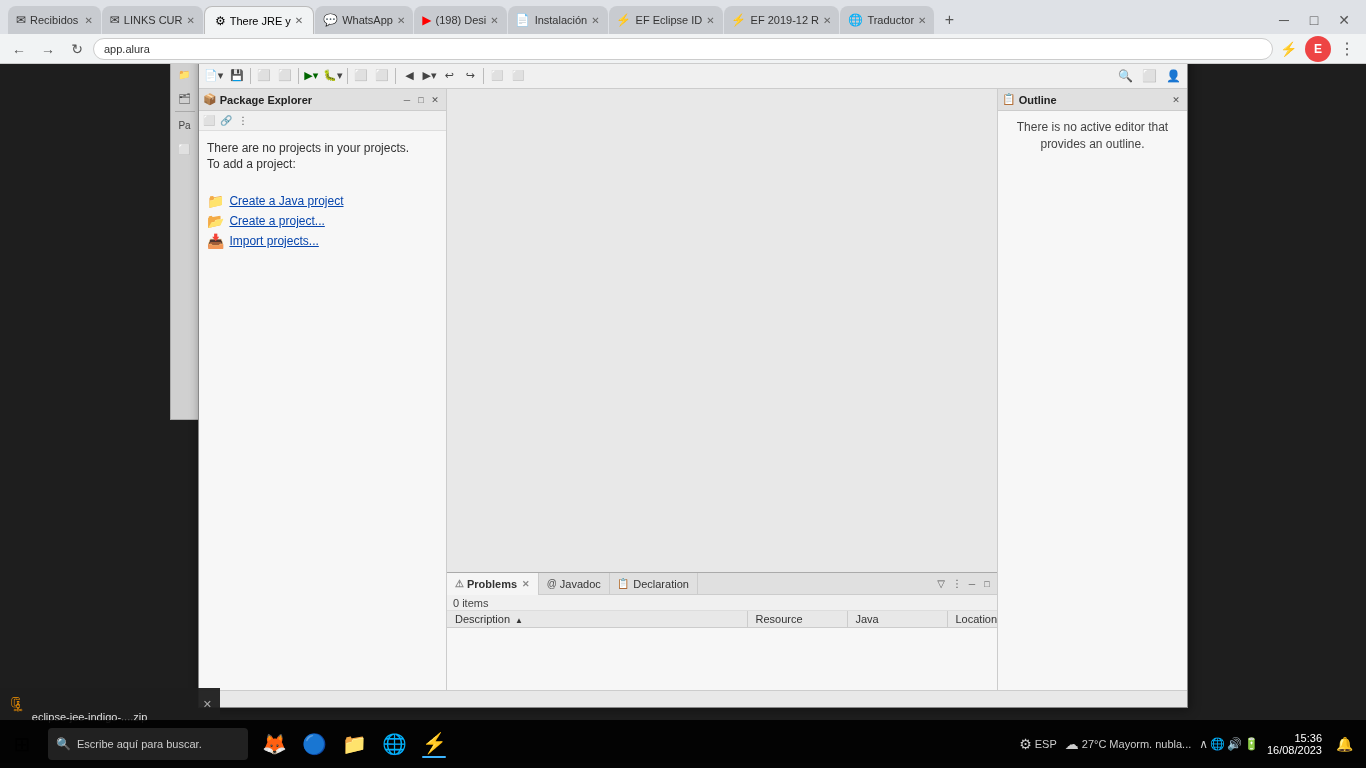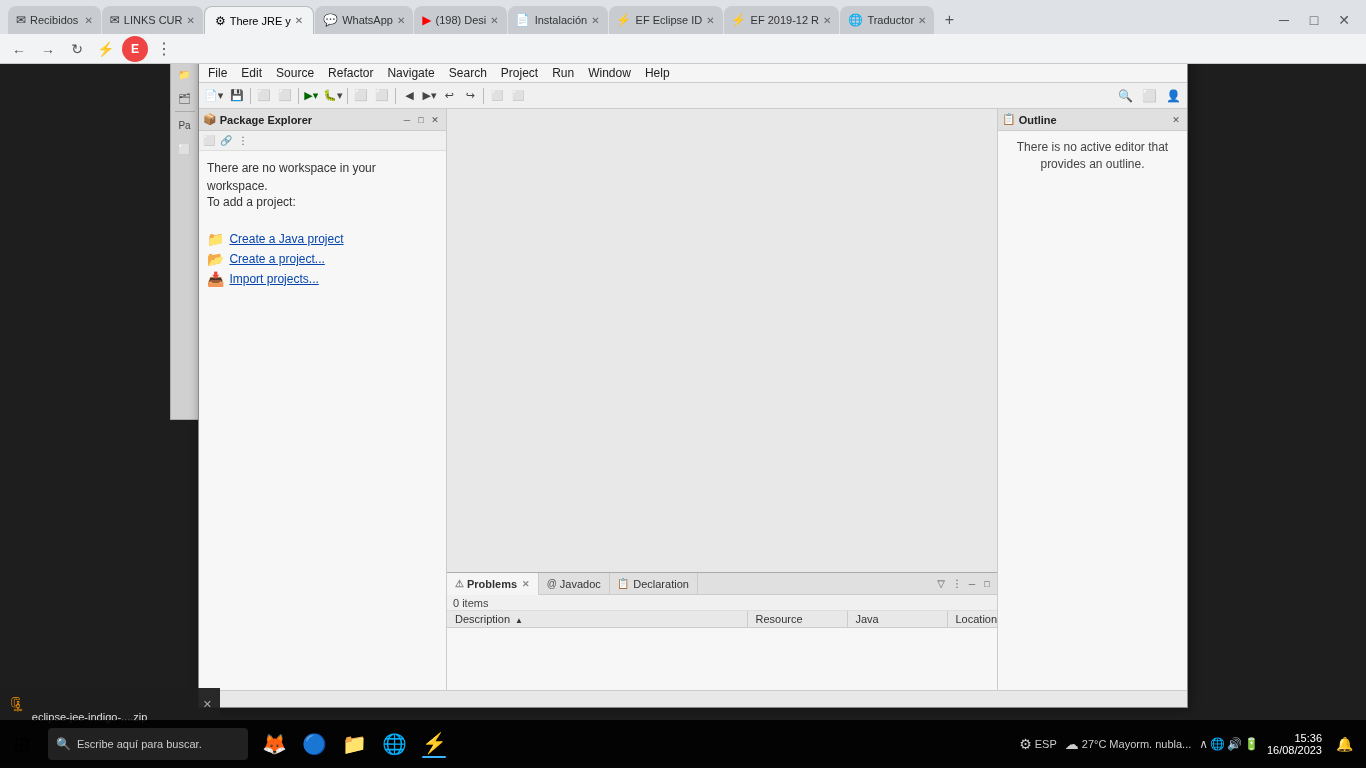--- a/index.html
+++ b/index.html
@@ -70,20 +70,23 @@
       <div style="width:28px;height:28px;display:flex;align-items:center;justify-content:center;cursor:pointer;color:#555;font-size:14px;">─</div>
       <div style="width:28px;height:28px;display:flex;align-items:center;justify-content:center;cursor:pointer;color:#555;font-size:14px;">□</div>
       <div style="width:28px;height:28px;display:flex;align-items:center;justify-content:center;cursor:pointer;color:#555;font-size:14px;">✕</div>
     </div>
   </div>
 
   <div style="display:flex;align-items:center;height:30px;background:#f1f3f4;padding:2px 6px;gap:3px;border-bottom:1px solid #ccc;">
     <div style="width:26px;height:26px;display:flex;align-items:center;justify-content:center;border-radius:50%;cursor:pointer;color:#555;font-size:14px;">←</div>
     <div style="width:26px;height:26px;display:flex;align-items:center;justify-content:center;border-radius:50%;cursor:pointer;color:#555;font-size:14px;">→</div>
     <div style="width:26px;height:26px;display:flex;align-items:center;justify-content:center;border-radius:50%;cursor:pointer;color:#555;font-size:14px;">↻</div>
+    <div style="flex:1;height:22px;border-radius:11px;background:#fff;border:1px solid #ccc;padding:0 10px;font-size:11px;color:#333;display:flex;align-items:center;">
+      <span>app.alura</span>
+    </div>
     <div style="width:26px;height:26px;display:flex;align-items:center;justify-content:center;border-radius:50%;cursor:pointer;color:#555;font-size:14px;">⚡</div>
     <div style="width:26px;height:26px;display:flex;align-items:center;justify-content:center;border-radius:50%;cursor:pointer;background:#e44;color:#fff;font-size:12px;font-weight:bold;">E</div>
     <div style="width:26px;height:26px;display:flex;align-items:center;justify-content:center;border-radius:50%;cursor:pointer;color:#555;font-size:16px;">⋮</div>
   </div>
 </div>
 
 <div style="position:absolute;top:60px;left:170px;width:28px;height:360px;background:#d0d0d0;border:1px solid #aaa;border-right:none;display:flex;flex-direction:column;align-items:center;padding:2px 0;gap:2px;z-index:20;">
   <div style="width:24px;height:22px;display:flex;align-items:center;justify-content:center;cursor:pointer;font-size:10px;color:#444;">📁</div>
   <div style="width:24px;height:22px;display:flex;align-items:center;justify-content:center;cursor:pointer;font-size:10px;color:#444;">🗂</div>
   <div style="width:20px;height:1px;background:#aaa;"></div>
@@ -96,32 +99,20 @@
   <div style="height:26px;background:linear-gradient(to bottom,#e8e8e8,#d4d4d4);display:flex;align-items:center;padding:0 6px;border-bottom:1px solid #aaa;">
     <span style="font-size:13px;margin-right:5px;color:#2c2c8a;">⚡</span>
     <span style="flex:1;font-size:12px;color:#111;">eclipse-workspace - Eclipse IDE</span>
     <div style="display:flex;gap:2px;">
       <div style="width:18px;height:16px;display:flex;align-items:center;justify-content:center;cursor:pointer;font-size:10px;border:1px solid #aaa;background:#ddd;color:#333;">─</div>
       <div style="width:18px;height:16px;display:flex;align-items:center;justify-content:center;cursor:pointer;font-size:10px;border:1px solid #aaa;background:#ddd;color:#333;">□</div>
       <div style="width:18px;height:16px;display:flex;align-items:center;justify-content:center;cursor:pointer;font-size:10px;border:1px solid #aaa;background:#ddd;color:#333;">✕</div>
     </div>
   </div>
 
-  <div style="height:20px;background:#f5f5f5;display:flex;align-items:center;border-bottom:1px solid #ccc;padding:0 2px;">
-    <div style="padding:1px 7px;font-size:12px;cursor:pointer;color:#222;">File</div>
-    <div style="padding:1px 7px;font-size:12px;cursor:pointer;color:#222;">Edit</div>
-    <div style="padding:1px 7px;font-size:12px;cursor:pointer;color:#222;">Source</div>
-    <div style="padding:1px 7px;font-size:12px;cursor:pointer;color:#222;">Refactor</div>
-    <div style="padding:1px 7px;font-size:12px;cursor:pointer;color:#222;">Navigate</div>
-    <div style="padding:1px 7px;font-size:12px;cursor:pointer;color:#222;">Search</div>
-    <div style="padding:1px 7px;font-size:12px;cursor:pointer;color:#222;">Project</div>
-    <div style="padding:1px 7px;font-size:12px;cursor:pointer;color:#222;">Run</div>
-    <div style="padding:1px 7px;font-size:12px;cursor:pointer;color:#222;">Window</div>
-    <div style="padding:1px 7px;font-size:12px;cursor:pointer;color:#222;">Help</div>
-  </div>
 
   <div style="height:26px;background:#f0f0f0;border-bottom:1px solid #ccc;display:flex;align-items:center;padding:0 2px;gap:1px;">
     <div style="display:flex;align-items:center;height:22px;border:1px solid transparent;cursor:pointer;padding:0 2px;font-size:11px;color:#444;">📄▾</div>
     <div style="width:20px;height:20px;display:flex;align-items:center;justify-content:center;cursor:pointer;font-size:11px;border:1px solid transparent;color:#444;">💾</div>
     <div style="width:1px;height:16px;background:#bbb;margin:0 2px;"></div>
     <div style="width:20px;height:20px;display:flex;align-items:center;justify-content:center;cursor:pointer;font-size:11px;border:1px solid transparent;color:#444;">⬜</div>
     <div style="width:20px;height:20px;display:flex;align-items:center;justify-content:center;cursor:pointer;font-size:11px;border:1px solid transparent;color:#444;">⬜</div>
     <div style="width:1px;height:16px;background:#bbb;margin:0 2px;"></div>
     <div style="display:flex;align-items:center;height:22px;cursor:pointer;font-size:11px;border:1px solid transparent;color:#006600;padding:0 1px;">▶▾</div>
     <div style="display:flex;align-items:center;height:22px;cursor:pointer;font-size:11px;border:1px solid transparent;color:#444;padding:0 1px;">🐛▾</div>
@@ -154,21 +145,21 @@
         <div style="width:14px;height:14px;display:flex;align-items:center;justify-content:center;cursor:pointer;font-size:9px;color:#555;">─</div>
         <div style="width:14px;height:14px;display:flex;align-items:center;justify-content:center;cursor:pointer;font-size:9px;color:#555;">□</div>
         <div style="width:14px;height:14px;display:flex;align-items:center;justify-content:center;cursor:pointer;font-size:9px;color:#555;">✕</div>
       </div>
       <div style="height:20px;background:#f0f0f0;display:flex;align-items:center;padding:0 3px;border-bottom:1px solid #ddd;gap:1px;">
         <div style="width:16px;height:16px;display:flex;align-items:center;justify-content:center;cursor:pointer;font-size:10px;color:#555;">⬜</div>
         <div style="width:16px;height:16px;display:flex;align-items:center;justify-content:center;cursor:pointer;font-size:10px;color:#555;">🔗</div>
         <div style="width:14px;height:14px;display:flex;align-items:center;justify-content:center;cursor:pointer;font-size:10px;color:#555;">⋮</div>
       </div>
       <div style="flex:1;padding:8px;overflow:auto;">
-        <p style="color:#333;font-size:12px;line-height:1.5;">There are no workspace in your workspace.</p>
+        <p style="color:#333;font-size:12px;line-height:1.5;">There are no projects in your projects.</p>
         <p style="color:#333;font-size:12px;margin-bottom:20px;">To add a project:</p>
         <div style="display:flex;align-items:center;gap:5px;padding:2px 0;cursor:pointer;">
           <span style="font-size:14px;color:#888;">📁</span>
           <span style="color:#0645ad;text-decoration:underline;font-size:12px;">Create a Java project</span>
         </div>
         <div style="display:flex;align-items:center;gap:5px;padding:2px 0;cursor:pointer;">
           <span style="font-size:14px;color:#888;">📂</span>
           <span style="color:#0645ad;text-decoration:underline;font-size:12px;">Create a project...</span>
         </div>
         <div style="display:flex;align-items:center;gap:5px;padding:2px 0;cursor:pointer;">

